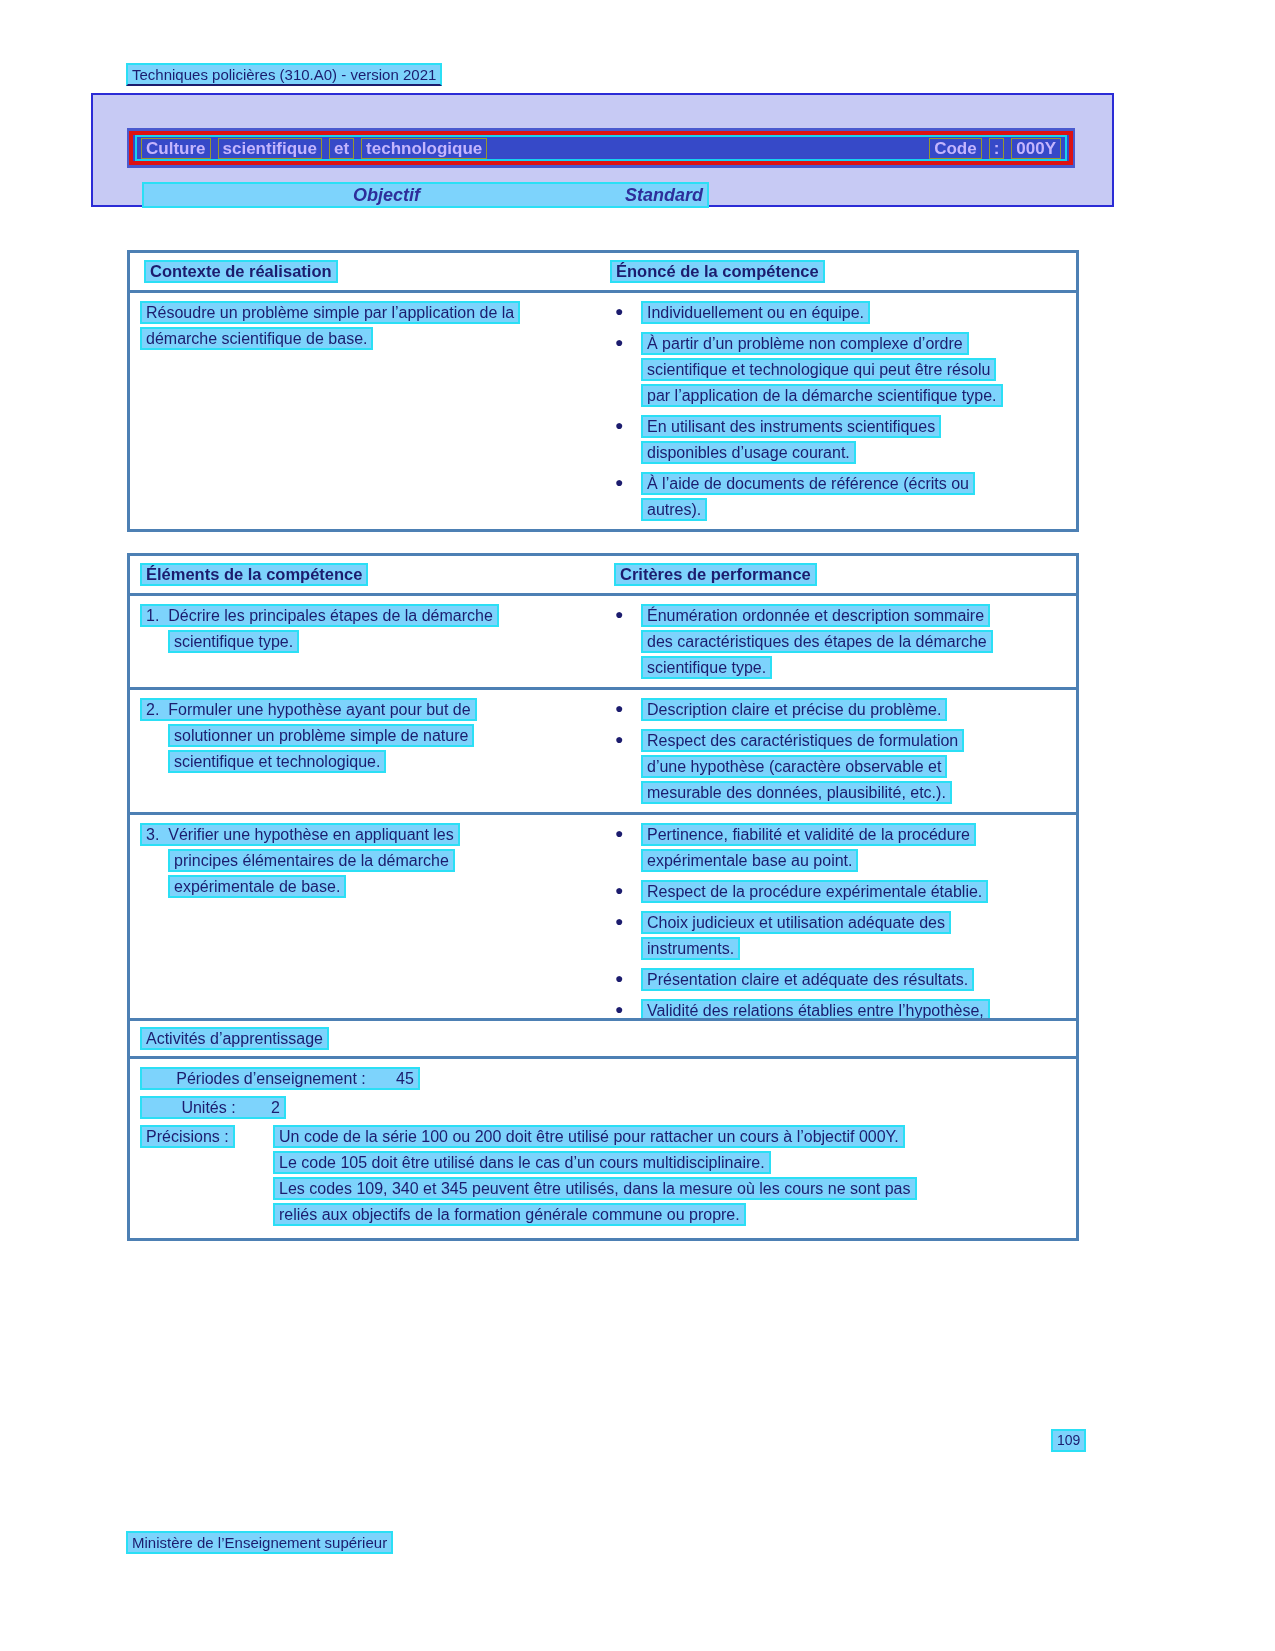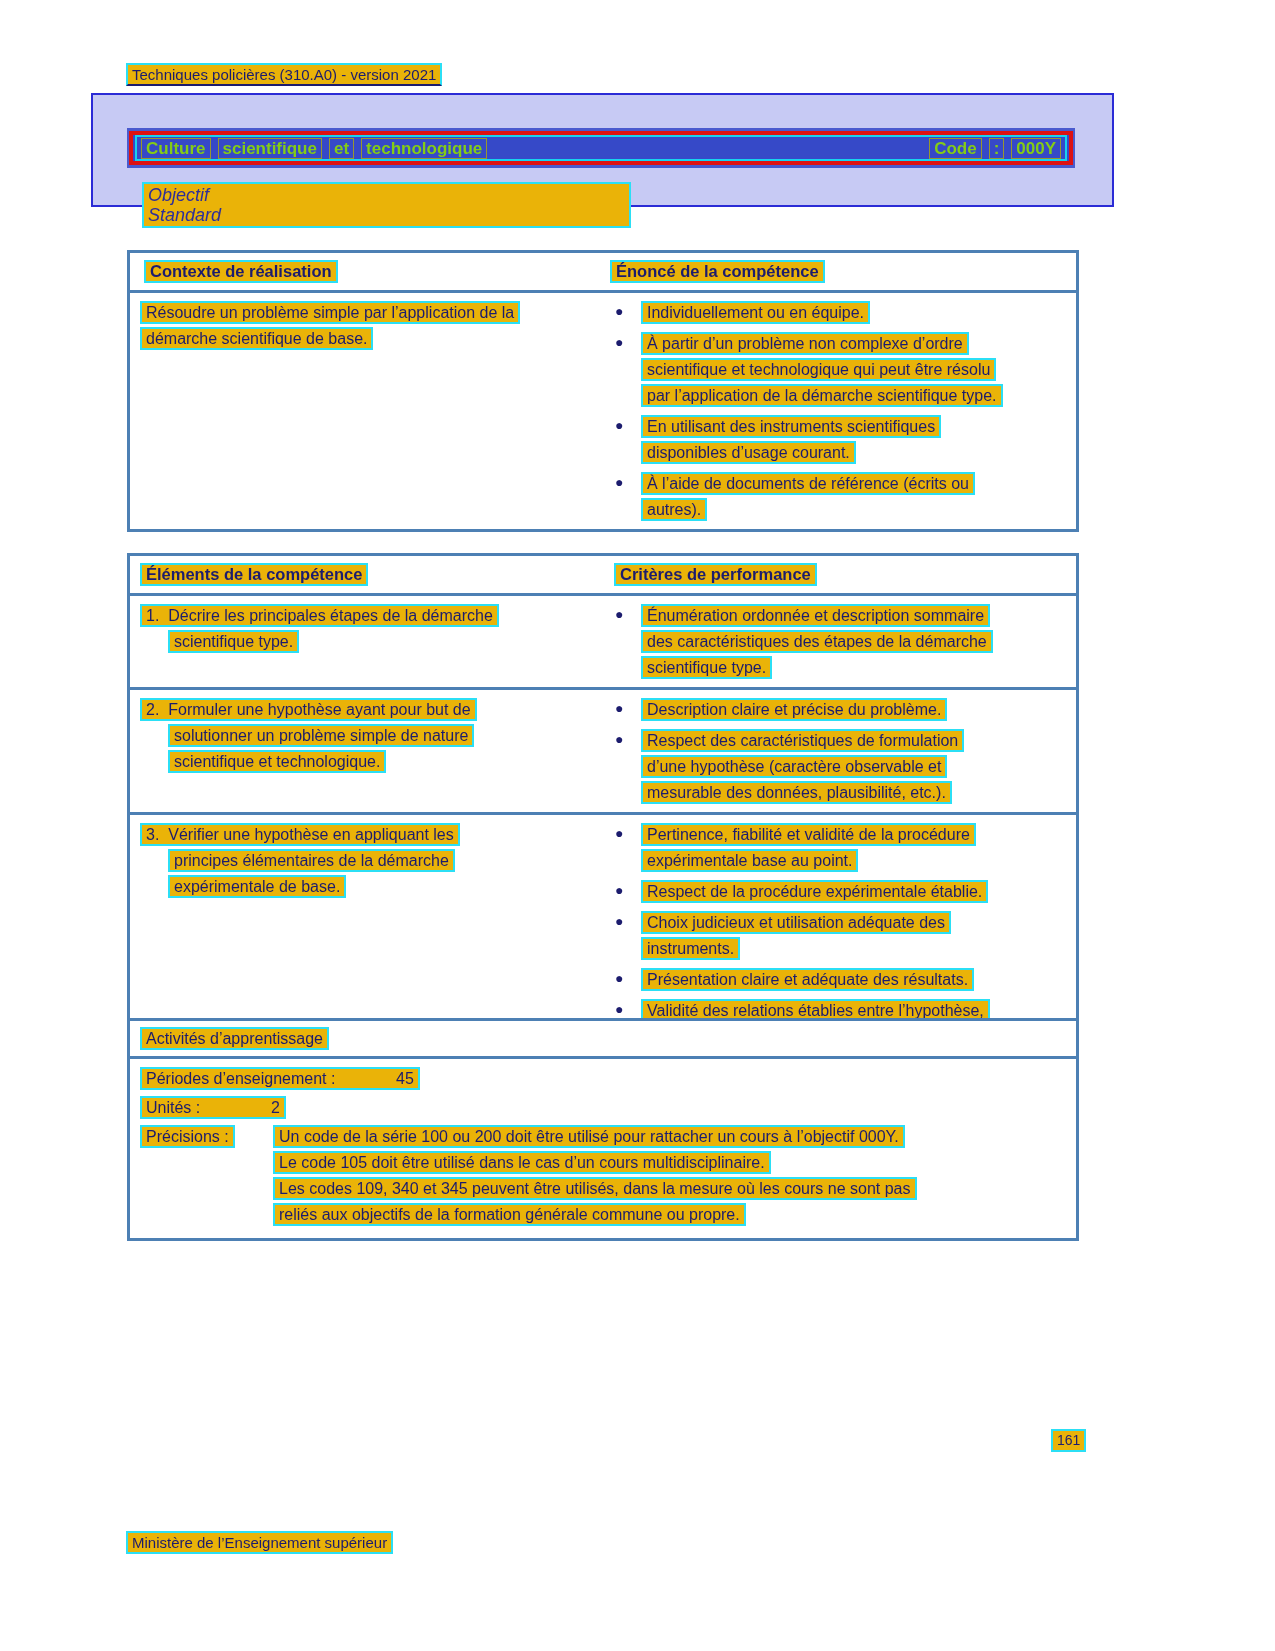--- a/index.html
+++ b/index.html
@@ -2,23 +2,24 @@
 <html><head>
 <meta charset="utf-8">
 <style>
   html,body{margin:0;padding:0;background:#ffffff;}
   .page{
     position:relative;width:1275px;height:1651px;background:#ffffff;
     font-family:"Liberation Sans", sans-serif;color:#1c1c6e;overflow:hidden;
   }
   
   .hl{
-    display:inline-block;background:#eab308;border:2px solid #2bdff5;
+    display:inline-block;background:#7dd3fc;border:2px solid #2bdff5;
     color:#1c1c6e;font-size:16px;line-height:17px;padding:1px 4px;
     white-space:nowrap;
+    text-align:center;
   }
   .lines{display:flex;flex-direction:column;align-items:flex-start;gap:3px;}
   .th .hl{font-weight:bold;font-size:16.5px;}
   .underline{border-bottom:2px solid #1c1c6e;}
   
   .doc-header{position:absolute;left:126px;top:63px;}
   .doc-header .hl{font-size:15px;}
   
   .panel{
     position:absolute;left:91px;top:93px;width:1019px;height:110px;
@@ -31,25 +32,25 @@
   .title-bar-inner{
     height:100%;box-sizing:border-box;border:4px solid #dd1212;
     background:#3649c8;display:flex;align-items:center;padding:0 2px;
   }
   .ocr-strip{
     flex:1;height:22px;border:2px solid #18d2ee;display:flex;
     align-items:center;justify-content:space-between;padding:0 4px;
   }
   .wordgrp{display:flex;gap:7px;align-items:center;}
   .wbox{
-    display:inline-block;border:1px solid #97972f;color:#84cc16;
+    display:inline-block;border:1px solid #97972f;color:#c4b5fd;
     font-weight:bold;font-size:17px;line-height:19px;padding:0 4px;white-space:nowrap;
   }
   .section-heads{position:absolute;left:49px;top:87px;z-index:3;}
-  .section-heads .hl{display:inline-flex;font-weight:normal;font-style:italic;font-size:18px;line-height:20px;color:#2e2e9a;flex-direction:column;}
+  .section-heads .hl{display:inline-flex;font-weight:bold;font-style:italic;font-size:18px;line-height:20px;color:#2e2e9a;}
   .sec-obj{display:inline-block;width:477px;}
   
   .ptable{
     position:absolute;left:127px;width:952px;border:3px solid #4d80b4;
     background:#ffffff;box-sizing:border-box;
   }
   .t1{top:250px;} .t2{top:553px;} .t3{top:1018px;min-height:209px;}
   .thead-row{
     display:grid;grid-template-columns:470px 1fr;
     padding:7px 10px 7px 10px;border-bottom:3px solid #4d80b4;
@@ -288,19 +289,19 @@
           <span class="hl">Un code de la série 100 ou 200 doit être utilisé pour rattacher un cours à l’objectif 000Y.</span>
           <span class="hl">Le code 105 doit être utilisé dans le cas d’un cours multidisciplinaire.</span>
           <span class="hl">Les codes 109, 340 et 345 peuvent être utilisés, dans la mesure où les cours ne sont pas</span>
           <span class="hl">reliés aux objectifs de la formation générale commune ou propre.</span>
         </span>
       </div>
     </div>
   </div>
 
   <div class="page-number">
-    <span class="hl">161</span>
+    <span class="hl">109</span>
   </div>
   <div class="doc-footer">
     <span class="hl">Ministère de l’Enseignement supérieur</span>
   </div>
 
 </div>
 
 </body></html>

